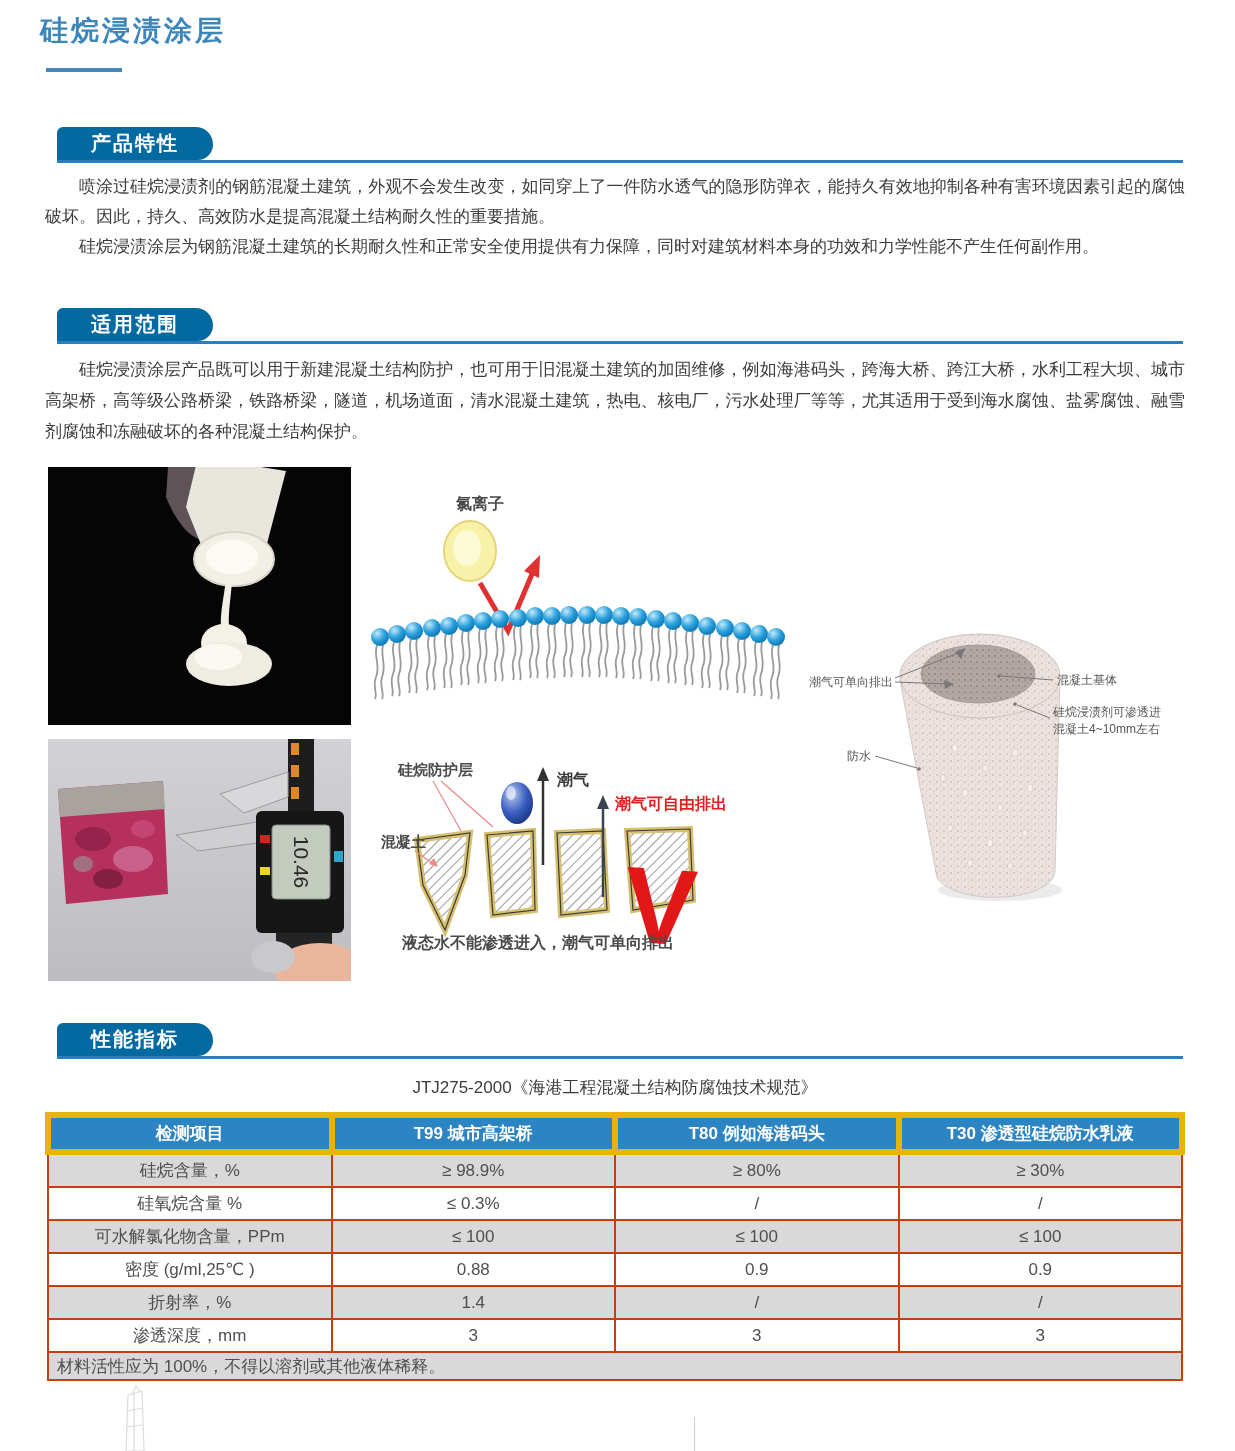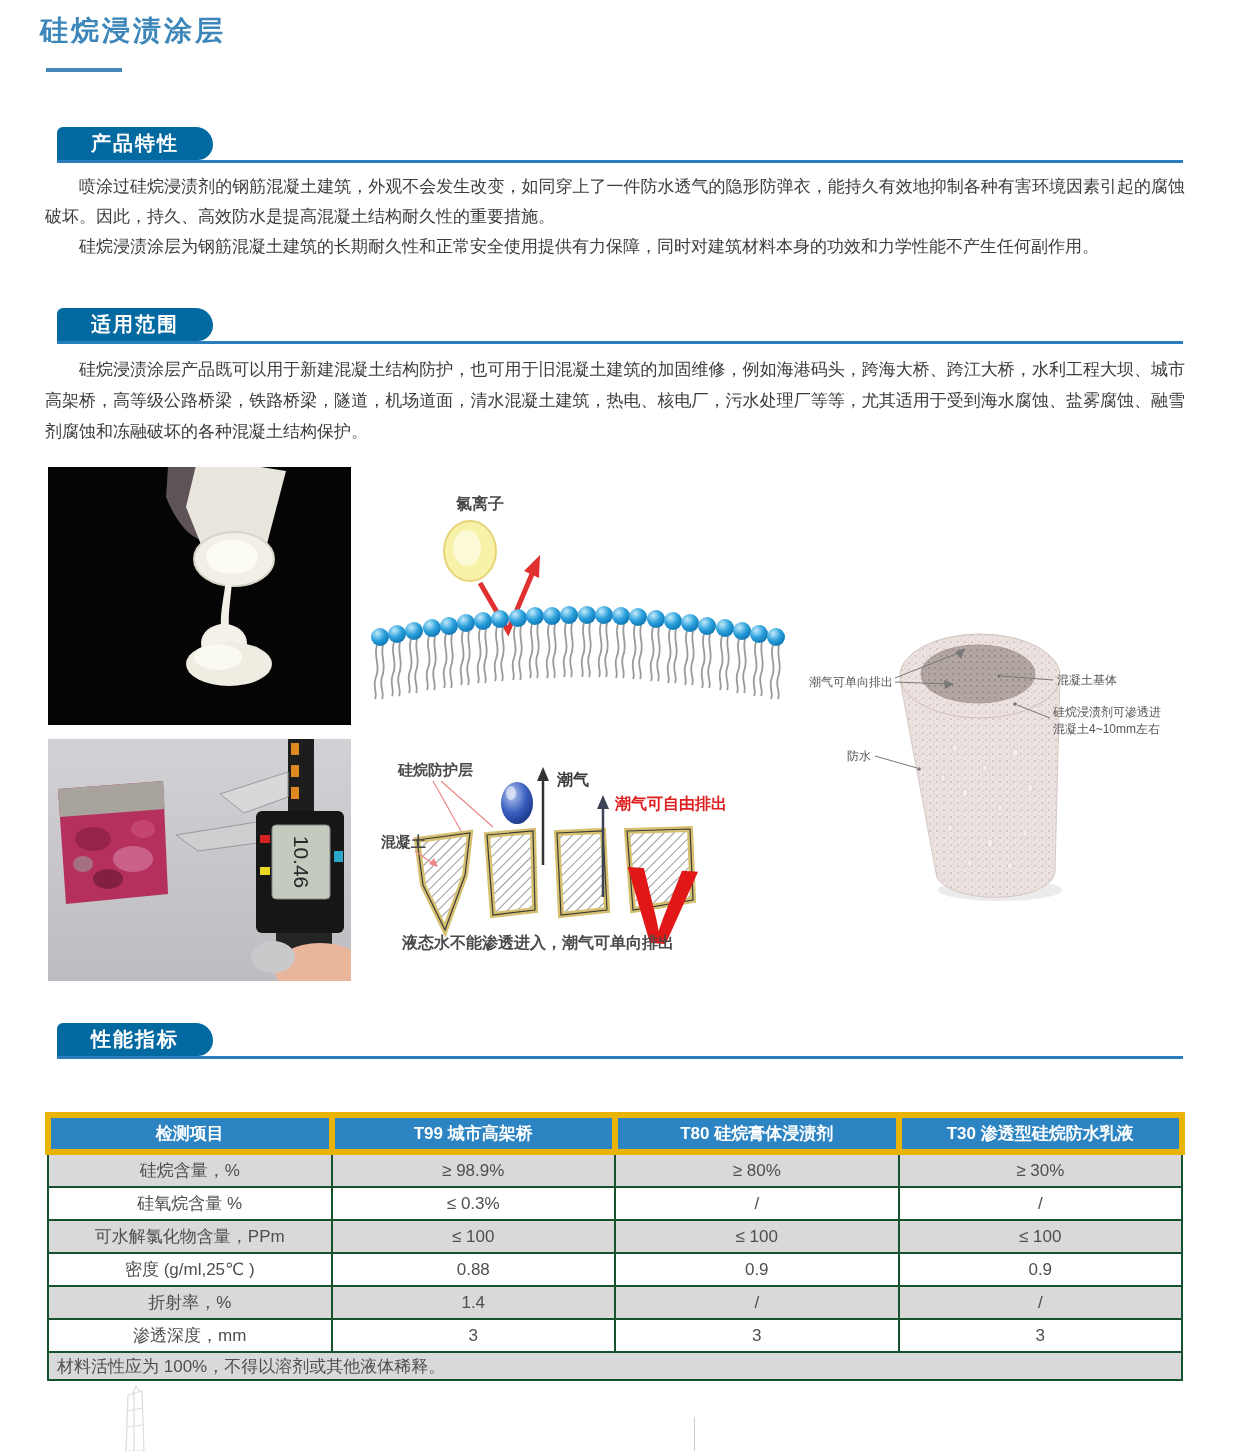--- a/index.html
+++ b/index.html
@@ -37,21 +37,21 @@
   }
   table.spec{
     position:absolute;left:45px;top:1112px;width:1140px;border-collapse:collapse;
     table-layout:fixed;font-size:17px;color:#4f4f4f;
   }
   table.spec th{
     background:#2c84c2;color:#ffffff;font-weight:bold;font-size:17px;
     height:31px;border:6px solid #eab308;text-align:center;padding:0;
   }
   table.spec td{
-    height:31px;border:2px solid #14532d;text-align:center;padding:0;
+    height:31px;border:2px solid #c2410c;text-align:center;padding:0;
     background:#ffffff;
   }
   table.spec tr.gray td{background:#d9d9d9;}
   table.spec td.footnote{
     text-align:left;padding-left:8px;background:#d9d9d9;height:26px;
   }
   .wm-line{position:absolute;left:694px;top:1417px;width:1px;height:34px;background:#d0d0d0;}
   svg text{font-family:"Liberation Sans","DejaVu Sans",sans-serif;}
 </style>
 </head>
@@ -288,27 +288,28 @@
         <line x1="40" y1="106" x2="60" y2="120" stroke="#ee8888" stroke-width="1.2"></line>
         <polygon points="63,122 54,119 59,113" fill="#ee8888"></polygon>
       </g>
       <text x="250" y="198" font-size="108" font-weight="bold" fill="#e21818" transform="rotate(4 277 150)">V</text>
       <text x="27" y="203" font-size="16" font-weight="bold" fill="#4a4a4a">液态水不能渗透进入，潮气可单向排出</text>
     </svg>
   </div>
 
   <div class="tab" style="top:1023px;">性能指标</div>
   <div class="tab-rule" style="top:1056px;"></div>
+  <div class="caption">JTJ275-2000《海港工程混凝土结构防腐蚀技术规范》</div>
 
   <table class="spec">
     <thead>
       <tr>
         <th>检测项目</th>
         <th>T99 城市高架桥</th>
-        <th>T80 硅烷膏体浸渍剂</th>
+        <th>T80 例如海港码头</th>
         <th>T30 渗透型硅烷防水乳液</th>
       </tr>
     </thead>
     <tbody>
       <tr class="gray">
         <td>硅烷含量，%</td>
         <td>≥ 98.9%</td>
         <td>≥ 80%</td>
         <td>≥ 30%</td>
       </tr>

